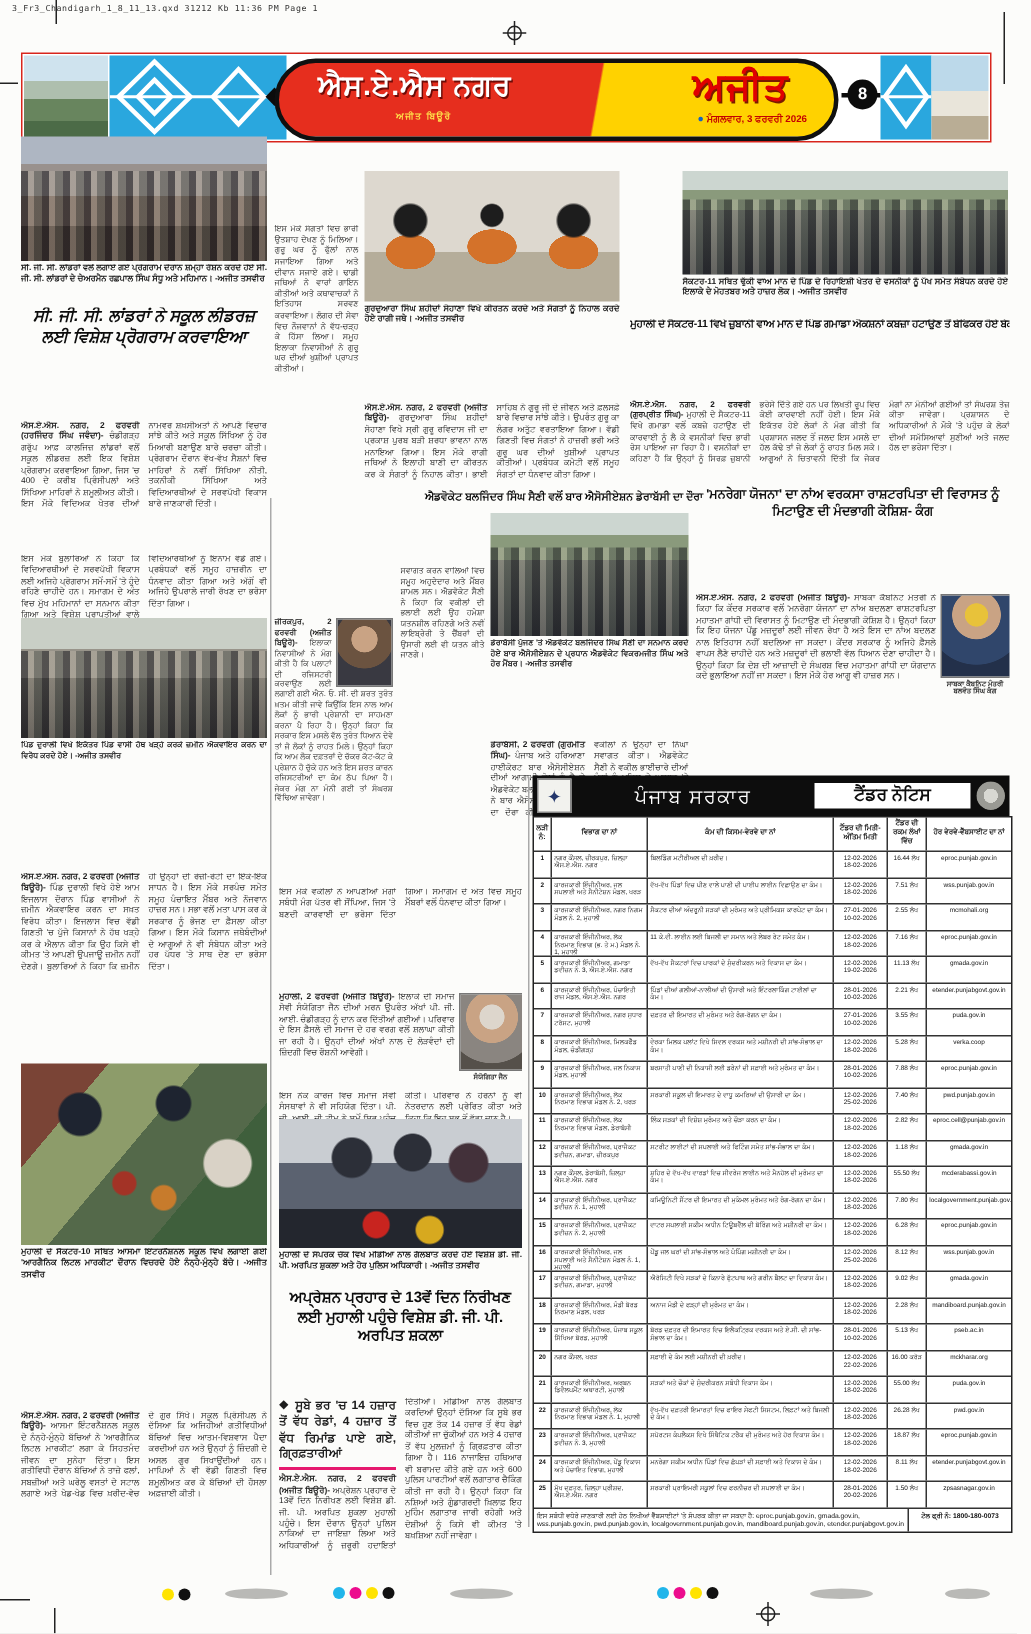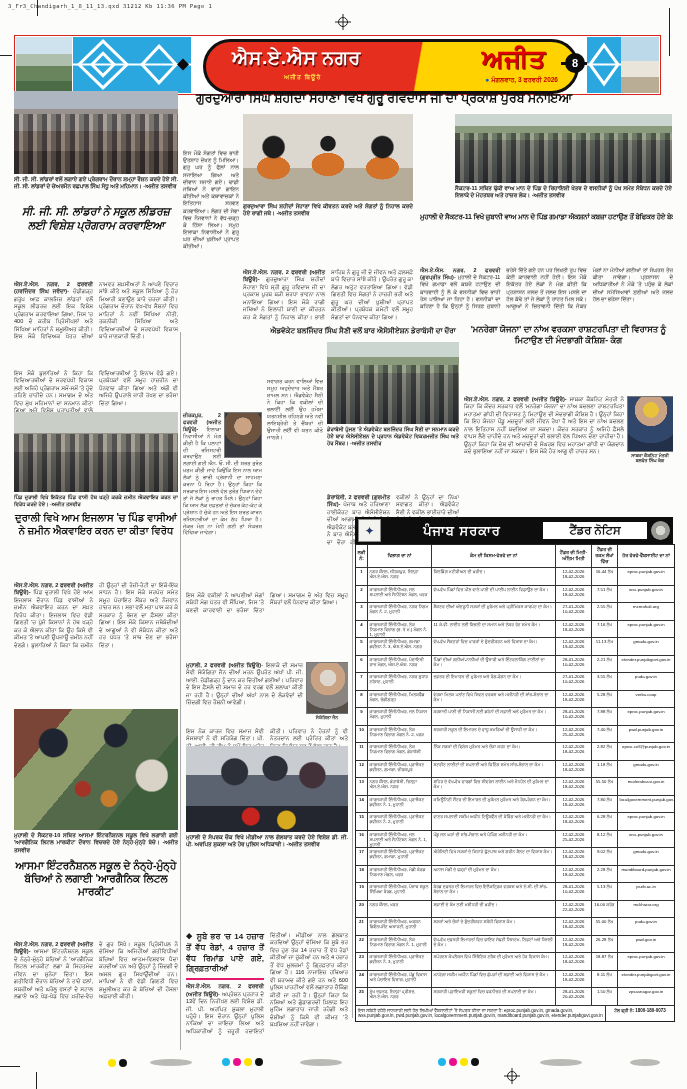--- a/index.html
+++ b/index.html
@@ -66,21 +66,21 @@
   .hl{font-weight:bold;text-align:center;color:#0c0c0c;line-height:1.25;overflow:hidden;}
   .bd{font-size:5.6px;line-height:1.33;text-align:justify;color:#1c1c1c;column-gap:6px;overflow:hidden;margin-top:36px;}
   .c1{column-count:1;} .c2{column-count:2;} .c3{column-count:3;}
   .dl{font-weight:bold;}
   .sub{font-size:8px;font-weight:bold;line-height:1.35;border-bottom:2px solid #e6186e;
        padding-bottom:3px;margin-bottom:3px;display:block;}
   .nowrap{white-space:nowrap;}
   .vr{position:absolute;width:1px;background:#a9a9a9;}
   
   .tbar{background:#0d0d0d;color:#fff;display:flex;align-items:center;}
-  .tbar .govt{font-size:13px;font-weight:bold;flex:1;text-align:center;letter-spacing:1px;}
+  .tbar .govt{font-size:13px;font-weight:normal;flex:1;text-align:center;letter-spacing:1px;}
   .tlogo{width:21px;height:21px;background:#f2f2ee;margin-left:3px;border:.5px solid #888;
          display:flex;align-items:center;justify-content:center;font-size:12px;color:#23366b;}
   .tnotice{background:#fff;color:#0d0d0d;font-size:11.5px;font-weight:bold;width:104px;height:17px;
            line-height:17px;text-align:center;margin-right:4px;}
   .tcirc{width:19px;height:19px;border-radius:50%;margin-right:3px;
          background:radial-gradient(circle,#d8d8d2 0 35%,#9a9a94 36% 70%,#6e6e68 71%);}
   .ttable{border:1px solid #222;background:#fff;}
   .thead,.trow{display:flex;border-bottom:.5px solid #333;}
   .th,.tc{border-right:.5px solid #333;box-sizing:border-box;padding:1px 1.5px;overflow:hidden;}
   .th{font-size:4.8px;font-weight:bold;text-align:center;line-height:1.2;display:flex;align-items:center;justify-content:center;}
@@ -124,21 +124,21 @@
       <svg width="100%" height="100%" viewBox="0 0 118 55" preserveAspectRatio="none">
         <line x1="0" y1="27" x2="118" y2="27" stroke="#fff" stroke-width="2"></line>
         <g fill="none" stroke="#fff" stroke-width="3">
           <path d="M30 4 L54 27 L30 50 L6 27 Z"></path>
             <path d="M30 16 L41 27 L30 38 L19 27 Z"></path>
           <path d="M86 9 L103 27 L86 45 L69 27 Z"></path>
         </g>
         <path d="M110 21 L116 27 L110 33 L104 27 Z" fill="#0c0c0c"></path>
       </svg>
     </div>
-    <div class="capsule" style="left:188px;width:370px;">
+    <div class="capsule" style="left:168px;width:370px;">
       <div class="mh-city">ਐਸ.ਏ.ਐਸ ਨਗਰ</div>
       <div class="mh-bureau">ਅਜੀਤ ਬਿਊਰੋ</div>
       <div class="mh-title">ਅਜੀਤ</div>
       <div class="mh-date"><span class="dot">● </span><span>ਮੰਗਲਵਾਰ, 3 ਫਰਵਰੀ 2026</span></div>
     </div>
     <div class="mh-line" style="left:546px;top:26px;width:26px;"></div>
     <div class="pgnum abs" style="left:550px;top:17px;">8</div>
     <div class="band" style="left:572px;width:34px;">
       <svg width="100%" height="100%" viewBox="0 0 34 55" preserveAspectRatio="none">
         <line x1="0" y1="27" x2="34" y2="27" stroke="#fff" stroke-width="2"></line>
@@ -148,54 +148,52 @@
     <div class="mh-photo r"></div>
   </div>
 
   <div class="ph phA crowd" style="left:14px;top:91px;width:164px;height:83px;"></div>
   <div class="abs cap" style="left:14px;top:176px;width:164px;height:27px;">ਸੀ. ਜੀ. ਸੀ. ਲਾਂਡਰਾਂ ਵਲੋਂ ਲਗਾਏ ਗਏ ਪ੍ਰੋਗਰਾਮ ਦੌਰਾਨ ਸ਼ਮ੍ਹਾ ਰੌਸ਼ਨ ਕਰਦੇ ਹੋਏ ਸੀ. ਜੀ. ਸੀ. ਲਾਂਡਰਾਂ ਦੇ ਚੇਅਰਮੈਨ ਰਛਪਾਲ ਸਿੰਘ ਸੰਧੂ ਅਤੇ ਮਹਿਮਾਨ।   -ਅਜੀਤ ਤਸਵੀਰ</div>
   <div class="abs hl" style="left:14px;top:205px;width:164px;height:38px;font-size:11px;font-style:italic;">ਸੀ. ਜੀ. ਸੀ. ਲਾਂਡਰਾਂ ਨੇ ਸਕੂਲ ਲੀਡਰਜ਼ ਲਈ ਵਿਸ਼ੇਸ਼ ਪ੍ਰੋਗਰਾਮ ਕਰਵਾਇਆ</div>
   <div class="abs bd c2" style="left:14px;top:245px;width:164px;height:85px;">
     <b class="dl">ਐਸ.ਏ.ਐਸ. ਨਗਰ, 2 ਫਰਵਰੀ (ਹਰਜਿੰਦਰ ਸਿੰਘ ਜਵੰਦਾ)-</b> <span>ਚੰਡੀਗੜ੍ਹ ਗਰੁੱਪ ਆਫ਼ ਕਾਲਜਿਜ਼ ਲਾਂਡਰਾਂ ਵਲੋਂ ਸਕੂਲ ਲੀਡਰਜ਼ ਲਈ ਇਕ ਵਿਸ਼ੇਸ਼ ਪ੍ਰੋਗਰਾਮ ਕਰਵਾਇਆ ਗਿਆ, ਜਿਸ 'ਚ 400 ਦੇ ਕਰੀਬ ਪ੍ਰਿੰਸੀਪਲਾਂ ਅਤੇ ਸਿੱਖਿਆ ਮਾਹਿਰਾਂ ਨੇ ਸ਼ਮੂਲੀਅਤ ਕੀਤੀ। ਇਸ ਮੌਕੇ ਵਿਦਿਅਕ ਖੇਤਰ ਦੀਆਂ ਨਾਮਵਰ ਸ਼ਖ਼ਸੀਅਤਾਂ ਨੇ ਆਪਣੇ ਵਿਚਾਰ ਸਾਂਝੇ ਕੀਤੇ ਅਤੇ ਸਕੂਲ ਸਿੱਖਿਆ ਨੂੰ ਹੋਰ ਮਿਆਰੀ ਬਣਾਉਣ ਬਾਰੇ ਚਰਚਾ ਕੀਤੀ। ਪ੍ਰੋਗਰਾਮ ਦੌਰਾਨ ਵੱਖ-ਵੱਖ ਸੈਸ਼ਨਾਂ ਵਿਚ ਮਾਹਿਰਾਂ ਨੇ ਨਵੀਂ ਸਿੱਖਿਆ ਨੀਤੀ, ਤਕਨੀਕੀ ਸਿੱਖਿਆ ਅਤੇ ਵਿਦਿਆਰਥੀਆਂ ਦੇ ਸਰਵਪੱਖੀ ਵਿਕਾਸ ਬਾਰੇ ਜਾਣਕਾਰੀ ਦਿੱਤੀ।</span>
   </div>
 
-  <div class="abs hl nowrap" style="left:183px;top:91px;width:402px;height:20px;font-size:12.5px;">ਗੁਰਦੁਆਰਾ ਸਿੰਘ ਸ਼ਹੀਦਾਂ ਸੋਹਾਣਾ ਵਿਖੇ ਗੁਰੂ ਰਵਿਦਾਸ ਜੀ ਦਾ ਪ੍ਰਕਾਸ਼ ਪੁਰਬ ਮਨਾਇਆ</div>
   <div class="abs bd c1" style="left:183px;top:114px;width:56px;height:216px;font-size:5.4px;">ਇਸ ਮੌਕੇ ਸੰਗਤਾਂ ਵਿਚ ਭਾਰੀ ਉਤਸ਼ਾਹ ਦੇਖਣ ਨੂੰ ਮਿਲਿਆ। ਗੁਰੂ ਘਰ ਨੂੰ ਫੁੱਲਾਂ ਨਾਲ ਸਜਾਇਆ ਗਿਆ ਅਤੇ ਦੀਵਾਨ ਸਜਾਏ ਗਏ। ਢਾਡੀ ਜਥਿਆਂ ਨੇ ਵਾਰਾਂ ਗਾਇਨ ਕੀਤੀਆਂ ਅਤੇ ਕਥਾਵਾਚਕਾਂ ਨੇ ਇਤਿਹਾਸ ਸਰਵਣ ਕਰਵਾਇਆ। ਲੰਗਰ ਦੀ ਸੇਵਾ ਵਿਚ ਨੌਜਵਾਨਾਂ ਨੇ ਵੱਧ-ਚੜ੍ਹ ਕੇ ਹਿੱਸਾ ਲਿਆ। ਸਮੂਹ ਇਲਾਕਾ ਨਿਵਾਸੀਆਂ ਨੇ ਗੁਰੂ ਘਰ ਦੀਆਂ ਖੁਸ਼ੀਆਂ ਪ੍ਰਾਪਤ ਕੀਤੀਆਂ।</div>
   <div class="ph phB" style="left:243px;top:114px;width:170px;height:87px;"></div>
   <div class="abs cap" style="left:243px;top:203px;width:170px;height:28px;">ਗੁਰਦੁਆਰਾ ਸਿੰਘ ਸ਼ਹੀਦਾਂ ਸੋਹਾਣਾ ਵਿਖੇ ਕੀਰਤਨ ਕਰਦੇ ਅਤੇ ਸੰਗਤਾਂ ਨੂੰ ਨਿਹਾਲ ਕਰਦੇ ਹੋਏ ਰਾਗੀ ਜਥੇ।   -ਅਜੀਤ ਤਸਵੀਰ</div>
   <div class="abs bd c2" style="left:243px;top:233px;width:170px;height:97px;">
     <b class="dl">ਐਸ.ਏ.ਐਸ. ਨਗਰ, 2 ਫਰਵਰੀ (ਅਜੀਤ ਬਿਊਰੋ)-</b> <span>ਗੁਰਦੁਆਰਾ ਸਿੰਘ ਸ਼ਹੀਦਾਂ ਸੋਹਾਣਾ ਵਿਖੇ ਸ੍ਰੀ ਗੁਰੂ ਰਵਿਦਾਸ ਜੀ ਦਾ ਪ੍ਰਕਾਸ਼ ਪੁਰਬ ਬੜੀ ਸ਼ਰਧਾ ਭਾਵਨਾ ਨਾਲ ਮਨਾਇਆ ਗਿਆ। ਇਸ ਮੌਕੇ ਰਾਗੀ ਜਥਿਆਂ ਨੇ ਇਲਾਹੀ ਬਾਣੀ ਦਾ ਕੀਰਤਨ ਕਰ ਕੇ ਸੰਗਤਾਂ ਨੂੰ ਨਿਹਾਲ ਕੀਤਾ। ਭਾਈ ਸਾਹਿਬ ਨੇ ਗੁਰੂ ਜੀ ਦੇ ਜੀਵਨ ਅਤੇ ਫ਼ਲਸਫ਼ੇ ਬਾਰੇ ਵਿਚਾਰ ਸਾਂਝੇ ਕੀਤੇ। ਉਪਰੰਤ ਗੁਰੂ ਕਾ ਲੰਗਰ ਅਤੁੱਟ ਵਰਤਾਇਆ ਗਿਆ। ਵੱਡੀ ਗਿਣਤੀ ਵਿਚ ਸੰਗਤਾਂ ਨੇ ਹਾਜ਼ਰੀ ਭਰੀ ਅਤੇ ਗੁਰੂ ਘਰ ਦੀਆਂ ਖੁਸ਼ੀਆਂ ਪ੍ਰਾਪਤ ਕੀਤੀਆਂ। ਪ੍ਰਬੰਧਕ ਕਮੇਟੀ ਵਲੋਂ ਸਮੂਹ ਸੰਗਤਾਂ ਦਾ ਧੰਨਵਾਦ ਕੀਤਾ ਗਿਆ।</span>
   </div>
 
   <div class="ph phC crowd" style="left:455px;top:114px;width:217px;height:69px;"></div>
   <div class="abs cap" style="left:455px;top:185px;width:217px;height:27px;">ਸੈਕਟਰ-11 ਸਥਿਤ ਢੁੱਕੀ ਵਾਅ ਮਾਨ ਦੇ ਪਿੰਡ ਦੇ ਰਿਹਾਇਸ਼ੀ ਖੇਤਰ ਦੇ ਵਸਨੀਕਾਂ ਨੂੰ ਪੱਖ ਸਮੇਤ ਸੰਬੋਧਨ ਕਰਦੇ ਹੋਏ ਇਲਾਕੇ ਦੇ ਮੋਹਤਬਰ ਅਤੇ ਹਾਜ਼ਰ ਲੋਕ।   -ਅਜੀਤ ਤਸਵੀਰ</div>
   <div class="abs hl nowrap" style="left:420px;top:213px;width:253px;height:16px;font-size:7px;letter-spacing:-.2px;">ਮੁਹਾਲੀ ਦੇ ਸੈਕਟਰ-11 ਵਿਖੇ ਜ਼ੁਬਾਨੀ ਵਾਅ ਮਾਨ ਦੇ ਪਿੰਡ ਗਮਾਡਾ ਐਕਸ਼ਨਾਂ ਕਬਜ਼ਾ ਹਟਾਉਣ ਤੋਂ ਬੇਫਿਕਰ ਹੋਏ ਬੇਕਾਬੂ ਬੋਲੇ</div>
   <div class="abs bd c3" style="left:420px;top:231px;width:253px;height:99px;font-size:5.4px;">
     <b class="dl">ਐਸ.ਏ.ਐਸ. ਨਗਰ, 2 ਫਰਵਰੀ (ਗੁਰਪ੍ਰੀਤ ਸਿੰਘ)-</b> <span>ਮੁਹਾਲੀ ਦੇ ਸੈਕਟਰ-11 ਵਿਖੇ ਗਮਾਡਾ ਵਲੋਂ ਕਬਜ਼ੇ ਹਟਾਉਣ ਦੀ ਕਾਰਵਾਈ ਨੂੰ ਲੈ ਕੇ ਵਸਨੀਕਾਂ ਵਿਚ ਭਾਰੀ ਰੋਸ ਪਾਇਆ ਜਾ ਰਿਹਾ ਹੈ। ਵਸਨੀਕਾਂ ਦਾ ਕਹਿਣਾ ਹੈ ਕਿ ਉਨ੍ਹਾਂ ਨੂੰ ਸਿਰਫ਼ ਜ਼ੁਬਾਨੀ ਭਰੋਸੇ ਦਿੱਤੇ ਗਏ ਹਨ ਪਰ ਲਿਖਤੀ ਰੂਪ ਵਿਚ ਕੋਈ ਕਾਰਵਾਈ ਨਹੀਂ ਹੋਈ। ਇਸ ਮੌਕੇ ਇਕੱਤਰ ਹੋਏ ਲੋਕਾਂ ਨੇ ਮੰਗ ਕੀਤੀ ਕਿ ਪ੍ਰਸ਼ਾਸਨ ਜਲਦ ਤੋਂ ਜਲਦ ਇਸ ਮਸਲੇ ਦਾ ਹੱਲ ਕੱਢੇ ਤਾਂ ਜੋ ਲੋਕਾਂ ਨੂੰ ਰਾਹਤ ਮਿਲ ਸਕੇ। ਆਗੂਆਂ ਨੇ ਚਿਤਾਵਨੀ ਦਿੱਤੀ ਕਿ ਜੇਕਰ ਮੰਗਾਂ ਨਾ ਮੰਨੀਆਂ ਗਈਆਂ ਤਾਂ ਸੰਘਰਸ਼ ਤੇਜ਼ ਕੀਤਾ ਜਾਵੇਗਾ। ਪ੍ਰਸ਼ਾਸਨ ਦੇ ਅਧਿਕਾਰੀਆਂ ਨੇ ਮੌਕੇ 'ਤੇ ਪਹੁੰਚ ਕੇ ਲੋਕਾਂ ਦੀਆਂ ਸਮੱਸਿਆਵਾਂ ਸੁਣੀਆਂ ਅਤੇ ਜਲਦ ਹੱਲ ਦਾ ਭਰੋਸਾ ਦਿੱਤਾ।</span>
   </div>
 
   <div class="vr" style="left:180px;top:332px;height:718px;"></div>
 
   <div class="abs bd c2" style="left:14px;top:334px;width:164px;height:76px;">ਇਸ ਮੌਕੇ ਬੁਲਾਰਿਆਂ ਨੇ ਕਿਹਾ ਕਿ ਵਿਦਿਆਰਥੀਆਂ ਦੇ ਸਰਵਪੱਖੀ ਵਿਕਾਸ ਲਈ ਅਜਿਹੇ ਪ੍ਰੋਗਰਾਮ ਸਮੇਂ-ਸਮੇਂ 'ਤੇ ਹੁੰਦੇ ਰਹਿਣੇ ਚਾਹੀਦੇ ਹਨ। ਸਮਾਗਮ ਦੇ ਅੰਤ ਵਿਚ ਮੁੱਖ ਮਹਿਮਾਨਾਂ ਦਾ ਸਨਮਾਨ ਕੀਤਾ ਗਿਆ ਅਤੇ ਵਿਸ਼ੇਸ਼ ਪ੍ਰਾਪਤੀਆਂ ਵਾਲੇ ਵਿਦਿਆਰਥੀਆਂ ਨੂੰ ਇਨਾਮ ਵੰਡੇ ਗਏ। ਪ੍ਰਬੰਧਕਾਂ ਵਲੋਂ ਸਮੂਹ ਹਾਜ਼ਰੀਨ ਦਾ ਧੰਨਵਾਦ ਕੀਤਾ ਗਿਆ ਅਤੇ ਅੱਗੋਂ ਵੀ ਅਜਿਹੇ ਉਪਰਾਲੇ ਜਾਰੀ ਰੱਖਣ ਦਾ ਭਰੋਸਾ ਦਿੱਤਾ ਗਿਆ।</div>
 
   <div class="ph phD crowd" style="left:14px;top:412px;width:164px;height:80px;"></div>
   <div class="abs cap" style="left:14px;top:494px;width:164px;height:16px;font-size:5.2px;">ਪਿੰਡ ਦੁਰਾਲੀ ਵਿਖੇ ਇਕੱਤਰ ਪਿੰਡ ਵਾਸੀ ਹੱਥ ਖੜ੍ਹੇ ਕਰਕੇ ਜ਼ਮੀਨ ਐਕਵਾਇਰ ਕਰਨ ਦਾ ਵਿਰੋਧ ਕਰਦੇ ਹੋਏ।   -ਅਜੀਤ ਤਸਵੀਰ</div>
-  <div class="abs hl" style="left:14px;top:512px;width:164px;height:32px;font-size:10px;">ਦੁਰਾਲੀ ਵਿਖੇ ਆਮ ਇਜਲਾਸ 'ਚ ਪਿੰਡ ਵਾਸੀਆਂ ਨੇ ਜ਼ਮੀਨ ਐਕਵਾਇਰ ਕਰਨ ਦਾ ਕੀਤਾ ਵਿਰੋਧ</div>
   <div class="abs bd c2" style="left:14px;top:546px;width:164px;height:161px;">
     <b class="dl">ਐਸ.ਏ.ਐਸ. ਨਗਰ, 2 ਫਰਵਰੀ (ਅਜੀਤ ਬਿਊਰੋ)-</b> <span>ਪਿੰਡ ਦੁਰਾਲੀ ਵਿਖੇ ਹੋਏ ਆਮ ਇਜਲਾਸ ਦੌਰਾਨ ਪਿੰਡ ਵਾਸੀਆਂ ਨੇ ਜ਼ਮੀਨ ਐਕਵਾਇਰ ਕਰਨ ਦਾ ਸਖ਼ਤ ਵਿਰੋਧ ਕੀਤਾ। ਇਜਲਾਸ ਵਿਚ ਵੱਡੀ ਗਿਣਤੀ 'ਚ ਪੁੱਜੇ ਕਿਸਾਨਾਂ ਨੇ ਹੱਥ ਖੜ੍ਹੇ ਕਰ ਕੇ ਐਲਾਨ ਕੀਤਾ ਕਿ ਉਹ ਕਿਸੇ ਵੀ ਕੀਮਤ 'ਤੇ ਆਪਣੀ ਉਪਜਾਊ ਜ਼ਮੀਨ ਨਹੀਂ ਦੇਣਗੇ। ਬੁਲਾਰਿਆਂ ਨੇ ਕਿਹਾ ਕਿ ਜ਼ਮੀਨ ਹੀ ਉਨ੍ਹਾਂ ਦੀ ਰੋਜ਼ੀ-ਰੋਟੀ ਦਾ ਇੱਕੋ-ਇੱਕ ਸਾਧਨ ਹੈ। ਇਸ ਮੌਕੇ ਸਰਪੰਚ ਸਮੇਤ ਸਮੂਹ ਪੰਚਾਇਤ ਮੈਂਬਰ ਅਤੇ ਨੌਜਵਾਨ ਹਾਜ਼ਰ ਸਨ। ਸਭਾ ਵਲੋਂ ਮਤਾ ਪਾਸ ਕਰ ਕੇ ਸਰਕਾਰ ਨੂੰ ਭੇਜਣ ਦਾ ਫ਼ੈਸਲਾ ਕੀਤਾ ਗਿਆ। ਇਸ ਮੌਕੇ ਕਿਸਾਨ ਜਥੇਬੰਦੀਆਂ ਦੇ ਆਗੂਆਂ ਨੇ ਵੀ ਸੰਬੋਧਨ ਕੀਤਾ ਅਤੇ ਹਰ ਪੱਧਰ 'ਤੇ ਸਾਥ ਦੇਣ ਦਾ ਭਰੋਸਾ ਦਿੱਤਾ।</span>
   </div>
 
   <div class="abs bd c1" style="left:183px;top:376px;width:79px;height:182px;font-size:5.2px;">
     <span class="fl-r">
         <span class="por" style="display:block;width:36px;height:44px;"></span>
       </span>
     <b class="dl">ਜ਼ੀਰਕਪੁਰ, 2 ਫਰਵਰੀ (ਅਜੀਤ ਬਿਊਰੋ)-</b> <span>ਇਲਾਕਾ ਨਿਵਾਸੀਆਂ ਨੇ ਮੰਗ ਕੀਤੀ ਹੈ ਕਿ ਪਲਾਟਾਂ ਦੀ ਰਜਿਸਟਰੀ ਕਰਵਾਉਣ ਲਈ ਲਗਾਈ ਗਈ ਐਨ. ਓ. ਸੀ. ਦੀ ਸ਼ਰਤ ਤੁਰੰਤ ਖ਼ਤਮ ਕੀਤੀ ਜਾਵੇ ਕਿਉਂਕਿ ਇਸ ਨਾਲ ਆਮ ਲੋਕਾਂ ਨੂੰ ਭਾਰੀ ਪ੍ਰੇਸ਼ਾਨੀ ਦਾ ਸਾਹਮਣਾ ਕਰਨਾ ਪੈ ਰਿਹਾ ਹੈ। ਉਨ੍ਹਾਂ ਕਿਹਾ ਕਿ ਸਰਕਾਰ ਇਸ ਮਸਲੇ ਵੱਲ ਤੁਰੰਤ ਧਿਆਨ ਦੇਵੇ ਤਾਂ ਜੋ ਲੋਕਾਂ ਨੂੰ ਰਾਹਤ ਮਿਲੇ। ਉਨ੍ਹਾਂ ਕਿਹਾ ਕਿ ਆਮ ਲੋਕ ਦਫ਼ਤਰਾਂ ਦੇ ਚੱਕਰ ਕੱਟ-ਕੱਟ ਕੇ ਪ੍ਰੇਸ਼ਾਨ ਹੋ ਚੁੱਕੇ ਹਨ ਅਤੇ ਇਸ ਸ਼ਰਤ ਕਾਰਨ ਰਜਿਸਟਰੀਆਂ ਦਾ ਕੰਮ ਠੱਪ ਪਿਆ ਹੈ। ਜੇਕਰ ਮੰਗ ਨਾ ਮੰਨੀ ਗਈ ਤਾਂ ਸੰਘਰਸ਼ ਵਿੱਢਿਆ ਜਾਵੇਗਾ।</span>
   </div>
 
-  <div class="abs hl nowrap" style="left:267px;top:326px;width:192px;height:13px;font-size:7.2px;">ਐਡਵੋਕੇਟ ਬਲਜਿੰਦਰ ਸਿੰਘ ਸੈਣੀ ਵਲੋਂ ਬਾਰ ਐਸੋਸੀਏਸ਼ਨ ਡੇਰਾਬੱਸੀ ਦਾ ਦੌਰਾ</div>
+  <div class="abs hl nowrap" style="left:280px;top:326px;width:192px;height:13px;font-size:7.2px;">ਐਡਵੋਕੇਟ ਬਲਜਿੰਦਰ ਸਿੰਘ ਸੈਣੀ ਵਲੋਂ ਬਾਰ ਐਸੋਸੀਏਸ਼ਨ ਡੇਰਾਬੱਸੀ ਦਾ ਦੌਰਾ</div>
   <div class="abs" style="left:267px;top:342px;width:192px;height:172px;">
     <div class="bd c1" style="position:absolute;left:0;top:0;width:56px;height:172px;font-size:5.3px;">ਸਵਾਗਤ ਕਰਨ ਵਾਲਿਆਂ ਵਿਚ ਸਮੂਹ ਅਹੁਦੇਦਾਰ ਅਤੇ ਮੈਂਬਰ ਸ਼ਾਮਲ ਸਨ। ਐਡਵੋਕੇਟ ਸੈਣੀ ਨੇ ਕਿਹਾ ਕਿ ਵਕੀਲਾਂ ਦੀ ਭਲਾਈ ਲਈ ਉਹ ਹਮੇਸ਼ਾ ਯਤਨਸ਼ੀਲ ਰਹਿਣਗੇ ਅਤੇ ਨਵੀਂ ਲਾਇਬ੍ਰੇਰੀ ਤੇ ਚੈਂਬਰਾਂ ਦੀ ਉਸਾਰੀ ਲਈ ਵੀ ਯਤਨ ਕੀਤੇ ਜਾਣਗੇ।</div>
     <div class="ph phC crowd" style="left:60px;top:0;width:132px;height:82px;"></div>
     <div class="abs cap" style="left:60px;top:84px;width:132px;height:30px;font-size:5.3px;">ਡੇਰਾਬੱਸੀ ਪੁੱਜਣ 'ਤੇ ਐਡਵੋਕੇਟ ਬਲਜਿੰਦਰ ਸਿੰਘ ਸੈਣੀ ਦਾ ਸਨਮਾਨ ਕਰਦੇ ਹੋਏ ਬਾਰ ਐਸੋਸੀਏਸ਼ਨ ਦੇ ਪ੍ਰਧਾਨ ਐਡਵੋਕੇਟ ਵਿਕਰਮਜੀਤ ਸਿੰਘ ਅਤੇ ਹੋਰ ਮੈਂਬਰ।   -ਅਜੀਤ ਤਸਵੀਰ</div>
     <div class="abs bd c2" style="left:60px;top:116px;width:132px;height:56px;">
       <b class="dl">ਡੇਰਾਬੱਸੀ, 2 ਫਰਵਰੀ (ਗੁਰਮੀਤ ਸਿੰਘ)-</b> <span>ਪੰਜਾਬ ਅਤੇ ਹਰਿਆਣਾ ਹਾਈਕੋਰਟ ਬਾਰ ਐਸੋਸੀਏਸ਼ਨ ਦੀਆਂ ਆਗਾਮੀ ਚੋਣਾਂ ਨੂੰ ਲੈ ਕੇ ਐਡਵੋਕੇਟ ਬਲਜਿੰਦਰ ਸਿੰਘ ਸੈਣੀ ਨੇ ਬਾਰ ਐਸੋਸੀਏਸ਼ਨ ਡੇਰਾਬੱਸੀ ਦਾ ਦੌਰਾ ਕੀਤਾ। ਇਸ ਮੌਕੇ ਵਕੀਲਾਂ ਨੇ ਉਨ੍ਹਾਂ ਦਾ ਨਿੱਘਾ ਸਵਾਗਤ ਕੀਤਾ। ਐਡਵੋਕੇਟ ਸੈਣੀ ਨੇ ਵਕੀਲ ਭਾਈਚਾਰੇ ਦੀਆਂ ਮੰਗਾਂ ਨੂੰ ਪਹਿਲ ਦੇ ਆਧਾਰ 'ਤੇ ਹੱਲ ਕਰਵਾਉਣ ਦਾ ਭਰੋਸਾ ਦਿੱਤਾ।</span>
     </div>
   </div>
 
   <div class="abs hl" style="left:464px;top:324px;width:209px;height:34px;font-size:8.5px;">'ਮਨਰੇਗਾ ਯੋਜਨਾ' ਦਾ ਨਾਂਅ ਵਰਕਸਾ ਰਾਸ਼ਟਰਪਿਤਾ ਦੀ ਵਿਰਾਸਤ ਨੂੰ ਮਿਟਾਉਣ ਦੀ ਮੰਦਭਾਗੀ ਕੋਸ਼ਿਸ਼- ਕੰਗ</div>
@@ -216,28 +214,28 @@
       <span class="por" style="display:block;width:42px;height:50px;background:radial-gradient(circle at 50% 30%,#ddd6cc 0 20%,#c9a384 21% 42%,#8a8580 43% 75%,#55504a 76%);"></span>
       <span class="mcap">ਸੰਯੋਗਿਤਾ ਜੈਨ</span>
     </span>
     <b class="dl">ਮੁਹਾਲੀ, 2 ਫਰਵਰੀ (ਅਜੀਤ ਬਿਊਰੋ)-</b> <span>ਇਲਾਕੇ ਦੀ ਸਮਾਜ ਸੇਵੀ ਸੰਯੋਗਿਤਾ ਜੈਨ ਦੀਆਂ ਮਰਨ ਉਪਰੰਤ ਅੱਖਾਂ ਪੀ. ਜੀ. ਆਈ. ਚੰਡੀਗੜ੍ਹ ਨੂੰ ਦਾਨ ਕਰ ਦਿੱਤੀਆਂ ਗਈਆਂ। ਪਰਿਵਾਰ ਦੇ ਇਸ ਫ਼ੈਸਲੇ ਦੀ ਸਮਾਜ ਦੇ ਹਰ ਵਰਗ ਵਲੋਂ ਸ਼ਲਾਘਾ ਕੀਤੀ ਜਾ ਰਹੀ ਹੈ। ਉਨ੍ਹਾਂ ਦੀਆਂ ਅੱਖਾਂ ਨਾਲ ਦੋ ਲੋੜਵੰਦਾਂ ਦੀ ਜ਼ਿੰਦਗੀ ਵਿਚ ਰੌਸ਼ਨੀ ਆਵੇਗੀ।</span>
   </div>
   <div class="abs bd c2" style="left:186px;top:692px;width:162px;height:52px;">ਇਸ ਨੇਕ ਕਾਰਜ ਵਿਚ ਸਮਾਜ ਸੇਵੀ ਸੰਸਥਾਵਾਂ ਨੇ ਵੀ ਸਹਿਯੋਗ ਦਿੱਤਾ। ਪੀ. ਜੀ. ਆਈ. ਦੀ ਟੀਮ ਨੇ ਸਮੇਂ ਸਿਰ ਪਹੁੰਚ ਕੇ ਨੇਤਰਦਾਨ ਦੀ ਪ੍ਰਕਿਰਿਆ ਮੁਕੰਮਲ ਕੀਤੀ। ਪਰਿਵਾਰ ਨੇ ਹੋਰਨਾਂ ਨੂੰ ਵੀ ਨੇਤਰਦਾਨ ਲਈ ਪ੍ਰੇਰਿਤ ਕੀਤਾ ਅਤੇ ਕਿਹਾ ਕਿ ਇਹ ਸਭ ਤੋਂ ਵੱਡਾ ਦਾਨ ਹੈ।</div>
 
   <div class="ph phF" style="left:186px;top:746px;width:162px;height:86px;"></div>
   <div class="abs cap" style="left:186px;top:834px;width:162px;height:24px;">ਮੁਹਾਲੀ ਦੇ ਸੰਪਰਕ ਚੌਕ ਵਿਖੇ ਮੀਡੀਆ ਨਾਲ ਗੱਲਬਾਤ ਕਰਦੇ ਹੋਏ ਵਿਸ਼ੇਸ਼ ਡੀ. ਜੀ. ਪੀ. ਅਰਪਿਤ ਸ਼ੁਕਲਾ ਅਤੇ ਹੋਰ ਪੁਲਿਸ ਅਧਿਕਾਰੀ।   -ਅਜੀਤ ਤਸਵੀਰ</div>
 
+  <div class="abs hl" style="left:186px;top:860px;width:162px;height:34px;font-size:10px;">ਅਪ੍ਰੇਸ਼ਨ ਪ੍ਰਹਾਰ ਦੇ 13ਵੇਂ ਦਿਨ ਨਿਰੀਖਣ ਲਈ ਮੁਹਾਲੀ ਪਹੁੰਚੇ ਵਿਸ਼ੇਸ਼ ਡੀ. ਜੀ. ਪੀ. ਅਰਪਿਤ ਸ਼ੁਕਲਾ</div>
   <div class="abs bd c2" style="left:186px;top:896px;width:162px;height:162px;">
     <span class="sub">◆ ਸੂਬੇ ਭਰ 'ਚ 14 ਹਜ਼ਾਰ ਤੋਂ ਵੱਧ ਰੇਡਾਂ, 4 ਹਜ਼ਾਰ ਤੋਂ ਵੱਧ ਰਿਮਾਂਡ ਪਾਏ ਗਏ, ਗ੍ਰਿਫ਼ਤਾਰੀਆਂ</span>
     <b class="dl">ਐਸ.ਏ.ਐਸ. ਨਗਰ, 2 ਫਰਵਰੀ (ਅਜੀਤ ਬਿਊਰੋ)-</b> <span>ਅਪ੍ਰੇਸ਼ਨ ਪ੍ਰਹਾਰ ਦੇ 13ਵੇਂ ਦਿਨ ਨਿਰੀਖਣ ਲਈ ਵਿਸ਼ੇਸ਼ ਡੀ. ਜੀ. ਪੀ. ਅਰਪਿਤ ਸ਼ੁਕਲਾ ਮੁਹਾਲੀ ਪਹੁੰਚੇ। ਇਸ ਦੌਰਾਨ ਉਨ੍ਹਾਂ ਪੁਲਿਸ ਨਾਕਿਆਂ ਦਾ ਜਾਇਜ਼ਾ ਲਿਆ ਅਤੇ ਅਧਿਕਾਰੀਆਂ ਨੂੰ ਜ਼ਰੂਰੀ ਹਦਾਇਤਾਂ ਦਿੱਤੀਆਂ। ਮੀਡੀਆ ਨਾਲ ਗੱਲਬਾਤ ਕਰਦਿਆਂ ਉਨ੍ਹਾਂ ਦੱਸਿਆ ਕਿ ਸੂਬੇ ਭਰ ਵਿਚ ਹੁਣ ਤੱਕ 14 ਹਜ਼ਾਰ ਤੋਂ ਵੱਧ ਰੇਡਾਂ ਕੀਤੀਆਂ ਜਾ ਚੁੱਕੀਆਂ ਹਨ ਅਤੇ 4 ਹਜ਼ਾਰ ਤੋਂ ਵੱਧ ਮੁਲਜ਼ਮਾਂ ਨੂੰ ਗ੍ਰਿਫ਼ਤਾਰ ਕੀਤਾ ਗਿਆ ਹੈ। 116 ਨਾਜਾਇਜ਼ ਹਥਿਆਰ ਵੀ ਬਰਾਮਦ ਕੀਤੇ ਗਏ ਹਨ ਅਤੇ 600 ਪੁਲਿਸ ਪਾਰਟੀਆਂ ਵਲੋਂ ਲਗਾਤਾਰ ਚੈਕਿੰਗ ਕੀਤੀ ਜਾ ਰਹੀ ਹੈ। ਉਨ੍ਹਾਂ ਕਿਹਾ ਕਿ ਨਸ਼ਿਆਂ ਅਤੇ ਗੁੰਡਾਗਰਦੀ ਖ਼ਿਲਾਫ਼ ਇਹ ਮੁਹਿੰਮ ਲਗਾਤਾਰ ਜਾਰੀ ਰਹੇਗੀ ਅਤੇ ਦੋਸ਼ੀਆਂ ਨੂੰ ਕਿਸੇ ਵੀ ਕੀਮਤ 'ਤੇ ਬਖ਼ਸ਼ਿਆ ਨਹੀਂ ਜਾਵੇਗਾ।</span>
   </div>
 
   <div class="ph phE" style="left:14px;top:709px;width:164px;height:121px;"></div>
   <div class="abs cap" style="left:14px;top:832px;width:164px;height:25px;">ਮੁਹਾਲੀ ਦੇ ਸੈਕਟਰ-10 ਸਥਿਤ ਆਸਮਾ ਇੰਟਰਨੈਸ਼ਨਲ ਸਕੂਲ ਵਿਖੇ ਲਗਾਈ ਗਈ 'ਆਰਗੈਨਿਕ ਲਿਟਲ ਮਾਰਕੀਟ' ਦੌਰਾਨ ਵਿਚਰਦੇ ਹੋਏ ਨੰਨ੍ਹੇ-ਮੁੰਨ੍ਹੇ ਬੱਚੇ।   -ਅਜੀਤ ਤਸਵੀਰ</div>
-  <div class="abs hl" style="left:14px;top:859px;width:164px;height:44px;font-size:10.5px;">ਆਸਮਾ ਇੰਟਰਨੈਸ਼ਨਲ ਸਕੂਲ ਦੇ ਨੰਨ੍ਹੇ-ਮੁੰਨ੍ਹੇ ਬੱਚਿਆਂ ਨੇ ਲਗਾਈ 'ਆਰਗੈਨਿਕ ਲਿਟਲ ਮਾਰਕੀਟ'</div>
   <div class="abs bd c2" style="left:14px;top:905px;width:164px;height:153px;">
     <b class="dl">ਐਸ.ਏ.ਐਸ. ਨਗਰ, 2 ਫਰਵਰੀ (ਅਜੀਤ ਬਿਊਰੋ)-</b> <span>ਆਸਮਾ ਇੰਟਰਨੈਸ਼ਨਲ ਸਕੂਲ ਦੇ ਨੰਨ੍ਹੇ-ਮੁੰਨ੍ਹੇ ਬੱਚਿਆਂ ਨੇ 'ਆਰਗੈਨਿਕ ਲਿਟਲ ਮਾਰਕੀਟ' ਲਗਾ ਕੇ ਸਿਹਤਮੰਦ ਜੀਵਨ ਦਾ ਸੁਨੇਹਾ ਦਿੱਤਾ। ਇਸ ਗਤੀਵਿਧੀ ਦੌਰਾਨ ਬੱਚਿਆਂ ਨੇ ਤਾਜ਼ੇ ਫਲਾਂ, ਸਬਜ਼ੀਆਂ ਅਤੇ ਘਰੇਲੂ ਵਸਤਾਂ ਦੇ ਸਟਾਲ ਲਗਾਏ ਅਤੇ ਖੇਡ-ਖੇਡ ਵਿਚ ਖ਼ਰੀਦ-ਵੇਚ ਦੇ ਗੁਰ ਸਿੱਖੇ। ਸਕੂਲ ਪ੍ਰਿੰਸੀਪਲ ਨੇ ਦੱਸਿਆ ਕਿ ਅਜਿਹੀਆਂ ਗਤੀਵਿਧੀਆਂ ਬੱਚਿਆਂ ਵਿਚ ਆਤਮ-ਵਿਸ਼ਵਾਸ ਪੈਦਾ ਕਰਦੀਆਂ ਹਨ ਅਤੇ ਉਨ੍ਹਾਂ ਨੂੰ ਜ਼ਿੰਦਗੀ ਦੇ ਅਸਲ ਗੁਰ ਸਿਖਾਉਂਦੀਆਂ ਹਨ। ਮਾਪਿਆਂ ਨੇ ਵੀ ਵੱਡੀ ਗਿਣਤੀ ਵਿਚ ਸ਼ਮੂਲੀਅਤ ਕਰ ਕੇ ਬੱਚਿਆਂ ਦੀ ਹੌਸਲਾ ਅਫ਼ਜ਼ਾਈ ਕੀਤੀ।</span>
   </div>
 
   <div class="abs tbar" style="left:355px;top:517px;width:318px;height:27px;">
     <div class="tlogo">✦</div>
     <div class="govt">ਪੰਜਾਬ ਸਰਕਾਰ</div>
     <div class="tnotice">ਟੈਂਡਰ ਨੋਟਿਸ</div>
     <div class="tcirc"></div>
   </div>

